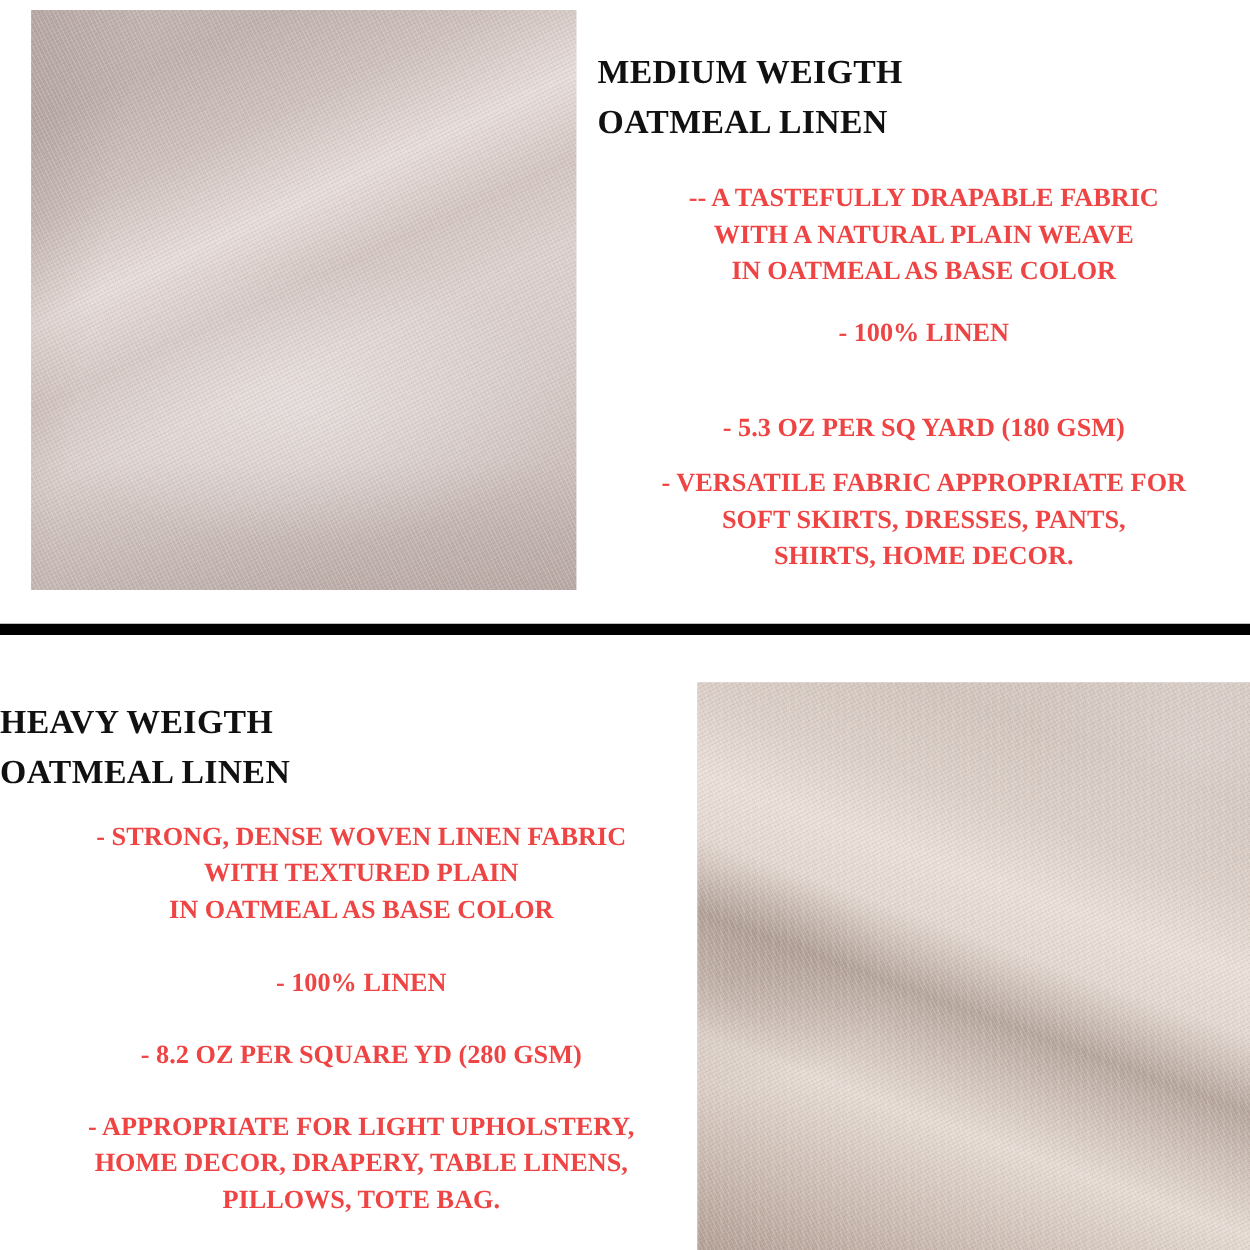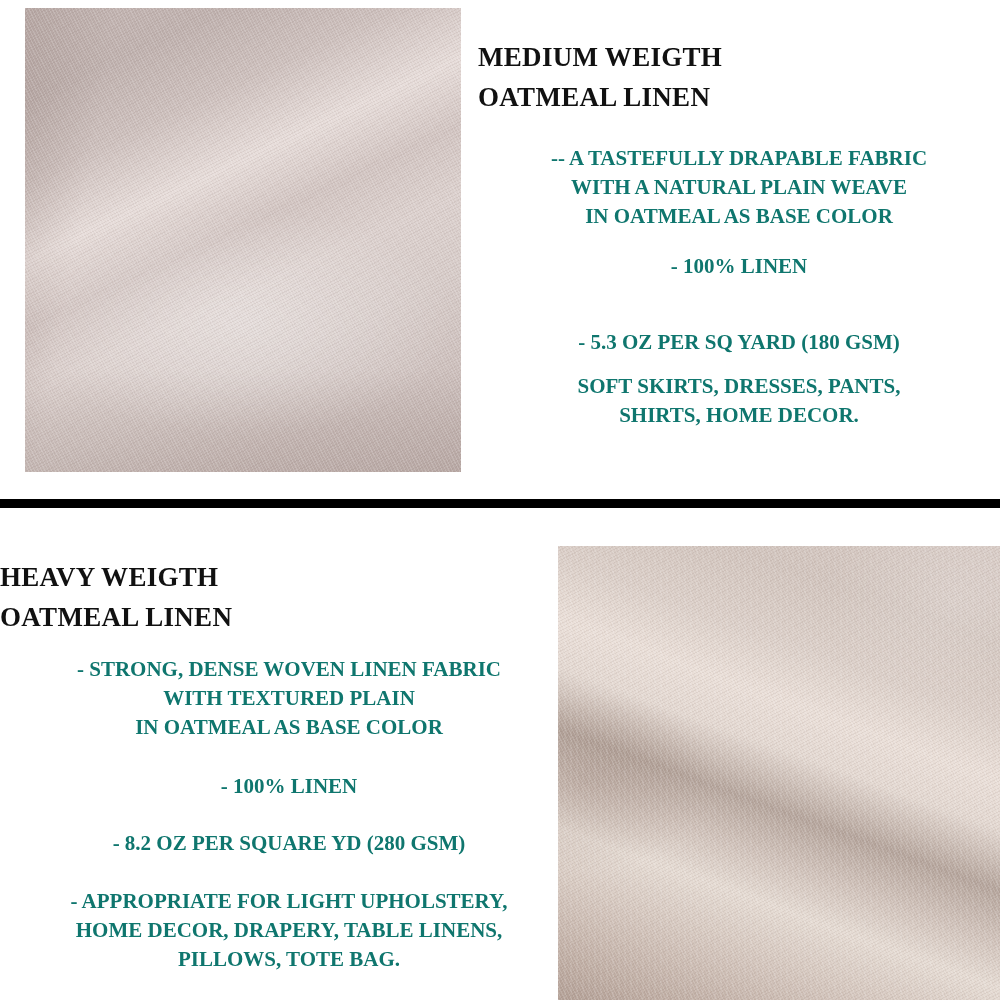--- a/index.html
+++ b/index.html
@@ -42,21 +42,21 @@
   .text-top{left:478px;top:0;width:522px;height:499px;}
   .text-bottom{left:0;top:510px;width:578px;height:490px;}
   .title{
     position:absolute;left:0;width:100%;margin:0;
     text-align:left;font-weight:bold;font-size:27px;line-height:40px;
     letter-spacing:0.3px;white-space:nowrap;color:#111111;
   }
   .para{
     position:absolute;left:0;width:100%;margin:0;
     text-align:center;font-weight:bold;font-size:21px;line-height:29px;
-    white-space:nowrap;color:#0f766e;
+    white-space:nowrap;color:#ef4444;
   }
 </style>
 </head>
 <body>
 
 <div class="canvas">
 
   <div class="photo photo-top"></div>
 
   <div class="text-col text-top">
@@ -69,20 +69,21 @@
       <div>WITH A NATURAL PLAIN WEAVE</div>
       <div>IN OATMEAL AS BASE COLOR</div>
     </div>
     <div class="para" style="top:252px">
       <div>- 100% LINEN</div>
     </div>
     <div class="para" style="top:328px">
       <div>- 5.3 OZ PER SQ YARD (180 GSM)</div>
     </div>
     <div class="para" style="top:372px">
+      <div>- VERSATILE FABRIC APPROPRIATE FOR</div>
       <div>SOFT SKIRTS, DRESSES, PANTS,</div>
       <div>SHIRTS, HOME DECOR.</div>
     </div>
   </div>
 
   <div class="divider"></div>
 
   <div class="text-col text-bottom">
     <h1 class="title" style="top:47px">
       <div>HEAVY WEIGTH</div>

